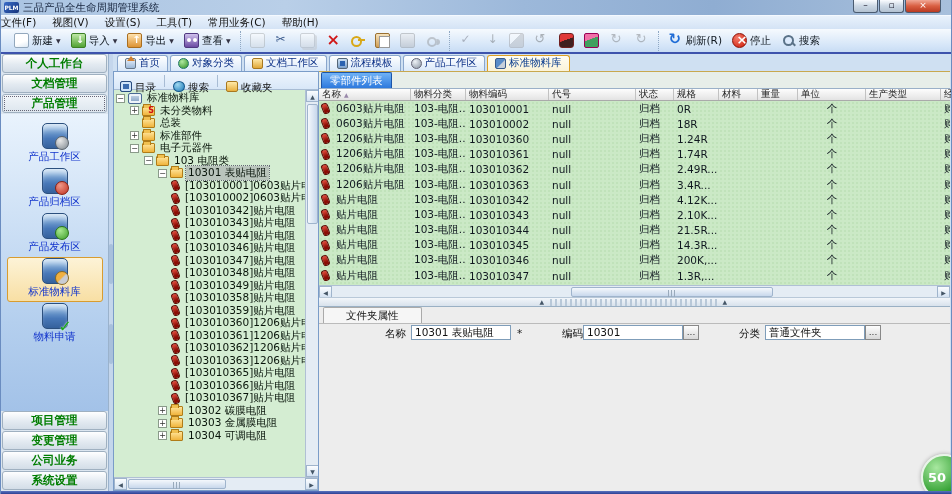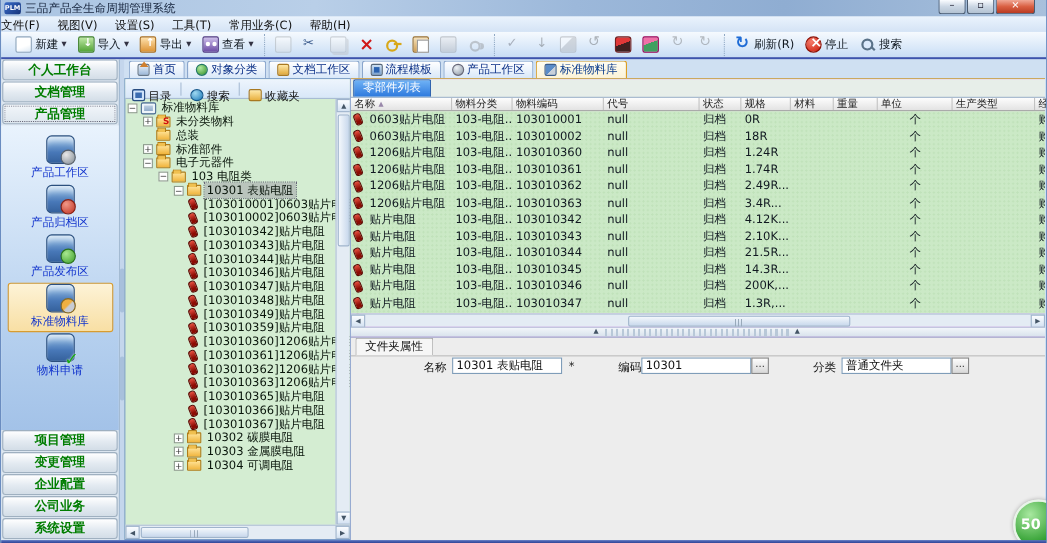--- a/index.html
+++ b/index.html
@@ -184,21 +184,21 @@
   
   .vsplit{height:10px;flex:none;background:linear-gradient(#f2f6fa,#d8e2ec);border-top:1px solid #b8c8d8;
      border-bottom:1px solid #9ab0c4;position:relative;}
   .vsplit .handle{position:absolute;left:50%;top:1px;transform:translateX(-50%);width:170px;height:7px;
      background:repeating-linear-gradient(90deg,#b8c8d8 0 2px,transparent 2px 5px);}
   .vsplit .carat{position:absolute;top:0px;font-size:6px;color:#456;}
 
   
   .props{flex:1;background:#ededed;display:flex;flex-direction:column;font-size:10.5px;}
   .props-tabrow{height:17px;flex:none;display:flex;align-items:flex-end;padding-left:4px;border-bottom:1px solid #bbb;}
-  .props-tab{height:16px;padding:0 8px;background:#f6f6f6;border:1px solid #aaa;border-bottom:none;
+  .props-tab{height:16px;padding:0 22px;background:#f6f6f6;border:1px solid #aaa;border-bottom:none;
      border-radius:2px 2px 0 0;line-height:15px;}
   .subtabs{height:16px;flex:none;display:flex;align-items:center;padding-left:6px;gap:2px;}
   .subtab{padding:0 8px;line-height:14px;color:#222;}
   .subtab.active{border:1px solid #888;border-bottom:1px solid #ededed;background:#f8f8f8;}
   .subsep{width:1px;height:11px;background:#aaa;margin:0 2px;}
   .propform{flex:1;position:relative;}
   .pf-label{position:absolute;top:3px;color:#111;}
   .pf-input{position:absolute;top:1px;height:15px;background:#fff;border:1px solid #7f9db9;
      font-size:10.5px;padding:0 3px;line-height:13px;color:#111;overflow:hidden;white-space:nowrap;}
   .pf-req{position:absolute;top:3px;color:#222;}
@@ -350,21 +350,20 @@
           <span class="lbl">标准物料库</span>
         </div>
         <div class="sb-item">
           <span class="big-ic bi-check"></span>
           <span class="lbl">物料申请</span>
         </div>
       </div>
     <div id="sb-bottom">
         <div class="sb-btn">项目管理</div>
         <div class="sb-btn">变更管理</div>
-        <div class="sb-btn">企业配置</div>
         <div class="sb-btn">公司业务</div>
         <div class="sb-btn">系统设置</div>
       </div>
   </div>
   <div class="side-split">
     <div class="chip" style="top:190px"></div>
     <div class="chip" style="top:270px"></div>
   </div>
 
   <div class="tabsrow" id="tabsrow">
@@ -494,20 +493,25 @@
           </div>
           <div class="tnode">
             <span style="width: 58px; flex: 0 0 auto;"></span>
             <span class="part-ic"></span>
             <span class="lab">[103010348]贴片电阻</span>
           </div>
           <div class="tnode">
             <span style="width: 58px; flex: 0 0 auto;"></span>
             <span class="part-ic"></span>
             <span class="lab">[103010349]贴片电阻</span>
+          </div>
+          <div class="tnode">
+            <span style="width: 58px; flex: 0 0 auto;"></span>
+            <span class="part-ic"></span>
+            <span class="lab">[103010358]贴片电阻</span>
           </div>
           <div class="tnode">
             <span style="width: 58px; flex: 0 0 auto;"></span>
             <span class="part-ic"></span>
             <span class="lab">[103010359]贴片电阻</span>
           </div>
           <div class="tnode">
             <span style="width: 58px; flex: 0 0 auto;"></span>
             <span class="part-ic"></span>
             <span class="lab">[103010360]1206贴片电阻</span>

